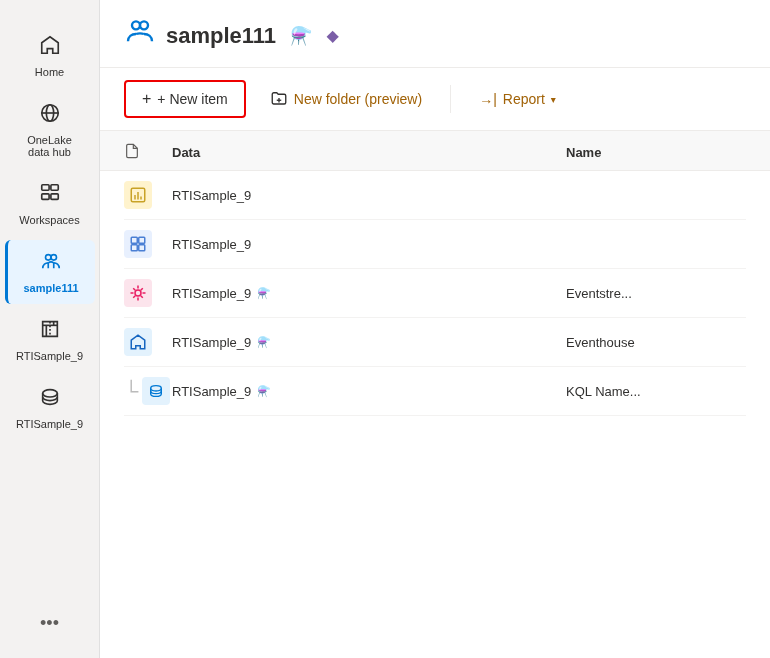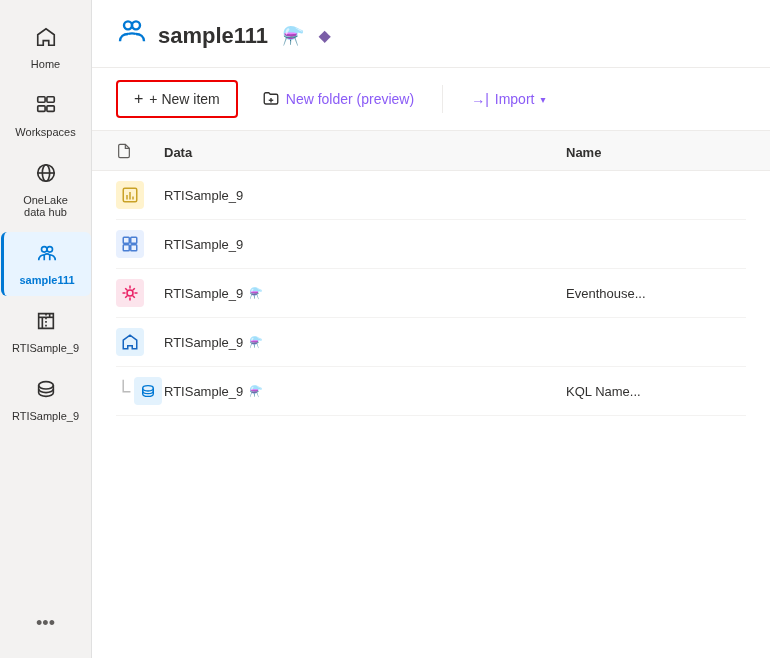--- a/index.html
+++ b/index.html
@@ -1,26 +1,26 @@
 <!DOCTYPE html>
 <html><head>
   <meta charset="utf-8">
   <style>
     * { box-sizing: border-box; margin: 0; padding: 0; }
     body { font-family: 'Segoe UI', Arial, sans-serif; display: flex; height: 658px; width: 770px; overflow: hidden; background: #fff; }
 
     
     .sidebar {
-      width: 92px;
+      width: 100px;
       background: #f3f2f1;
       border-right: 1px solid #e0e0e0;
       display: flex;
       flex-direction: column;
       align-items: center;
-      padding-top: 16px;
+      padding-top: 24px;
       gap: 4px;
     }
     .sidebar-item {
       display: flex;
       flex-direction: column;
       align-items: center;
       padding: 10px 8px;
       cursor: pointer;
       border-radius: 6px;
       width: 90px;
@@ -84,21 +84,21 @@
     .toolbar-btn-secondary {
       display: flex;
       align-items: center;
       gap: 6px;
       padding: 8px 16px;
       border: none;
       border-radius: 4px;
       background: transparent;
       cursor: pointer;
       font-size: 14px;
-      color: #8b5cf6;
+      color: #a16207;
     }
     .toolbar-separator { width: 1px; height: 28px; background: #edebe9; margin: 0 4px; }
 
     
     .table-area {
       flex: 1;
       overflow-y: auto;
       padding: 0 24px;
     }
     .table-header {
@@ -142,38 +142,38 @@
       <svg width="22" height="22" viewBox="0 0 24 24" fill="none" stroke="#323130" stroke-width="1.8">
         <path d="M3 9.5L12 3l9 6.5V21H15v-5h-6v5H3V9.5z"></path>
       </svg>
     </span>
     <span class="sidebar-item-label">Home</span>
   </div>
 
   <div class="sidebar-item">
     <span class="sidebar-icon">
       <svg width="22" height="22" viewBox="0 0 24 24" fill="none" stroke="#323130" stroke-width="1.8">
+        <circle cx="12" cy="12" r="9"></circle>
+        <ellipse cx="12" cy="12" rx="4" ry="9"></ellipse>
+        <line x1="3" y1="12" x2="21" y2="12"></line>
+      </svg>
+    </span>
+    <span class="sidebar-item-label">OneLake<br>data hub</span>
+  </div>
+
+  <div class="sidebar-item">
+    <span class="sidebar-icon">
+      <svg width="22" height="22" viewBox="0 0 24 24" fill="none" stroke="#323130" stroke-width="1.8">
         <rect x="3" y="3" width="8" height="6" rx="1"></rect>
         <rect x="13" y="3" width="8" height="6" rx="1"></rect>
         <rect x="3" y="13" width="8" height="6" rx="1"></rect>
         <rect x="13" y="13" width="8" height="6" rx="1"></rect>
       </svg>
     </span>
     <span class="sidebar-item-label">Workspaces</span>
-  </div>
-
-  <div class="sidebar-item">
-    <span class="sidebar-icon">
-      <svg width="22" height="22" viewBox="0 0 24 24" fill="none" stroke="#323130" stroke-width="1.8">
-        <circle cx="12" cy="12" r="9"></circle>
-        <ellipse cx="12" cy="12" rx="4" ry="9"></ellipse>
-        <line x1="3" y1="12" x2="21" y2="12"></line>
-      </svg>
-    </span>
-    <span class="sidebar-item-label">OneLake<br>data hub</span>
   </div>
 
   <div class="sidebar-item active">
     <span class="sidebar-icon">
       <svg width="22" height="22" viewBox="0 0 24 24" fill="none" stroke="#0078d4" stroke-width="1.8">
         <circle cx="9" cy="8" r="3"></circle>
         <circle cx="15" cy="8" r="3"></circle>
         <path d="M3 20c0-4 3-6 6-6"></path>
         <path d="M21 20c0-4-3-6-6-6"></path>
         <path d="M9 14c0 0 1.5-1 3-1s3 1 3 1"></path>
@@ -241,21 +241,21 @@
           <line x1="9" y1="15" x2="15" y2="15"></line>
         </svg>
       </span>
       <span>New folder (preview)</span>
     </button>
 
     <div class="toolbar-separator"></div>
 
     <button class="toolbar-btn-secondary">
       <span style="font-size:14px;">→|</span>
-      <span>Import</span>
+      <span>Report</span>
       <span style="font-size:10px;">▾</span>
     </button>
   </div>
 
   <div class="table-area">
     <div class="table-header">
       <div class="table-header-cell">
         <svg width="16" height="16" viewBox="0 0 24 24" fill="none" stroke="#605e5c" stroke-width="1.8">
           <path d="M14 2H6a2 2 0 00-2 2v16a2 2 0 002 2h12a2 2 0 002-2V8z"></path>
           <polyline points="14,2 14,8 20,8"></polyline>
@@ -299,34 +299,35 @@
           <svg width="18" height="18" viewBox="0 0 24 24" fill="none" stroke="#e91e63" stroke-width="2">
             <circle cx="12" cy="12" r="4"></circle>
             <path d="M12 2v4M12 18v4M2 12h4M18 12h4"></path>
             <path d="M5.6 5.6l2.8 2.8M15.6 15.6l2.8 2.8M5.6 18.4l2.8-2.8M15.6 8.4l2.8-2.8"></path>
           </svg>
         </div>
       </div>
       <div class="table-cell">
         RTISample_9 <span style="font-size:11px; color:#666;">⚗️</span>
       </div>
-      <div class="table-cell">Eventhouse...</div>
+      <div class="table-cell">Eventstre...</div>
     </div>
 
     <div class="table-row">
       <div class="table-cell">
         <div class="item-icon eventhouse">
           <svg width="18" height="18" viewBox="0 0 24 24" fill="none" stroke="#1565c0" stroke-width="2">
             <path d="M3 9.5L12 3l9 6.5V21H15v-4h-6v4H3V9.5z"></path>
           </svg>
         </div>
       </div>
       <div class="table-cell">
         RTISample_9 <span style="font-size:11px; color:#666;">⚗️</span>
       </div>
+      <div class="table-cell">Eventhouse</div>
     </div>
 
     <div class="table-row">
       <div class="table-cell">
         <div style="display:flex; align-items:center; gap:2px;">
           <span style="font-size:20px; color:#bbb; line-height:1; margin-right:2px;">└</span>
           <div class="item-icon kql">
             <svg width="16" height="16" viewBox="0 0 24 24" fill="none" stroke="#0078d4" stroke-width="2">
               <ellipse cx="12" cy="8" rx="8" ry="4"></ellipse>
               <path d="M4 8v8c0 2.2 3.6 4 8 4s8-1.8 8-4V8"></path>

